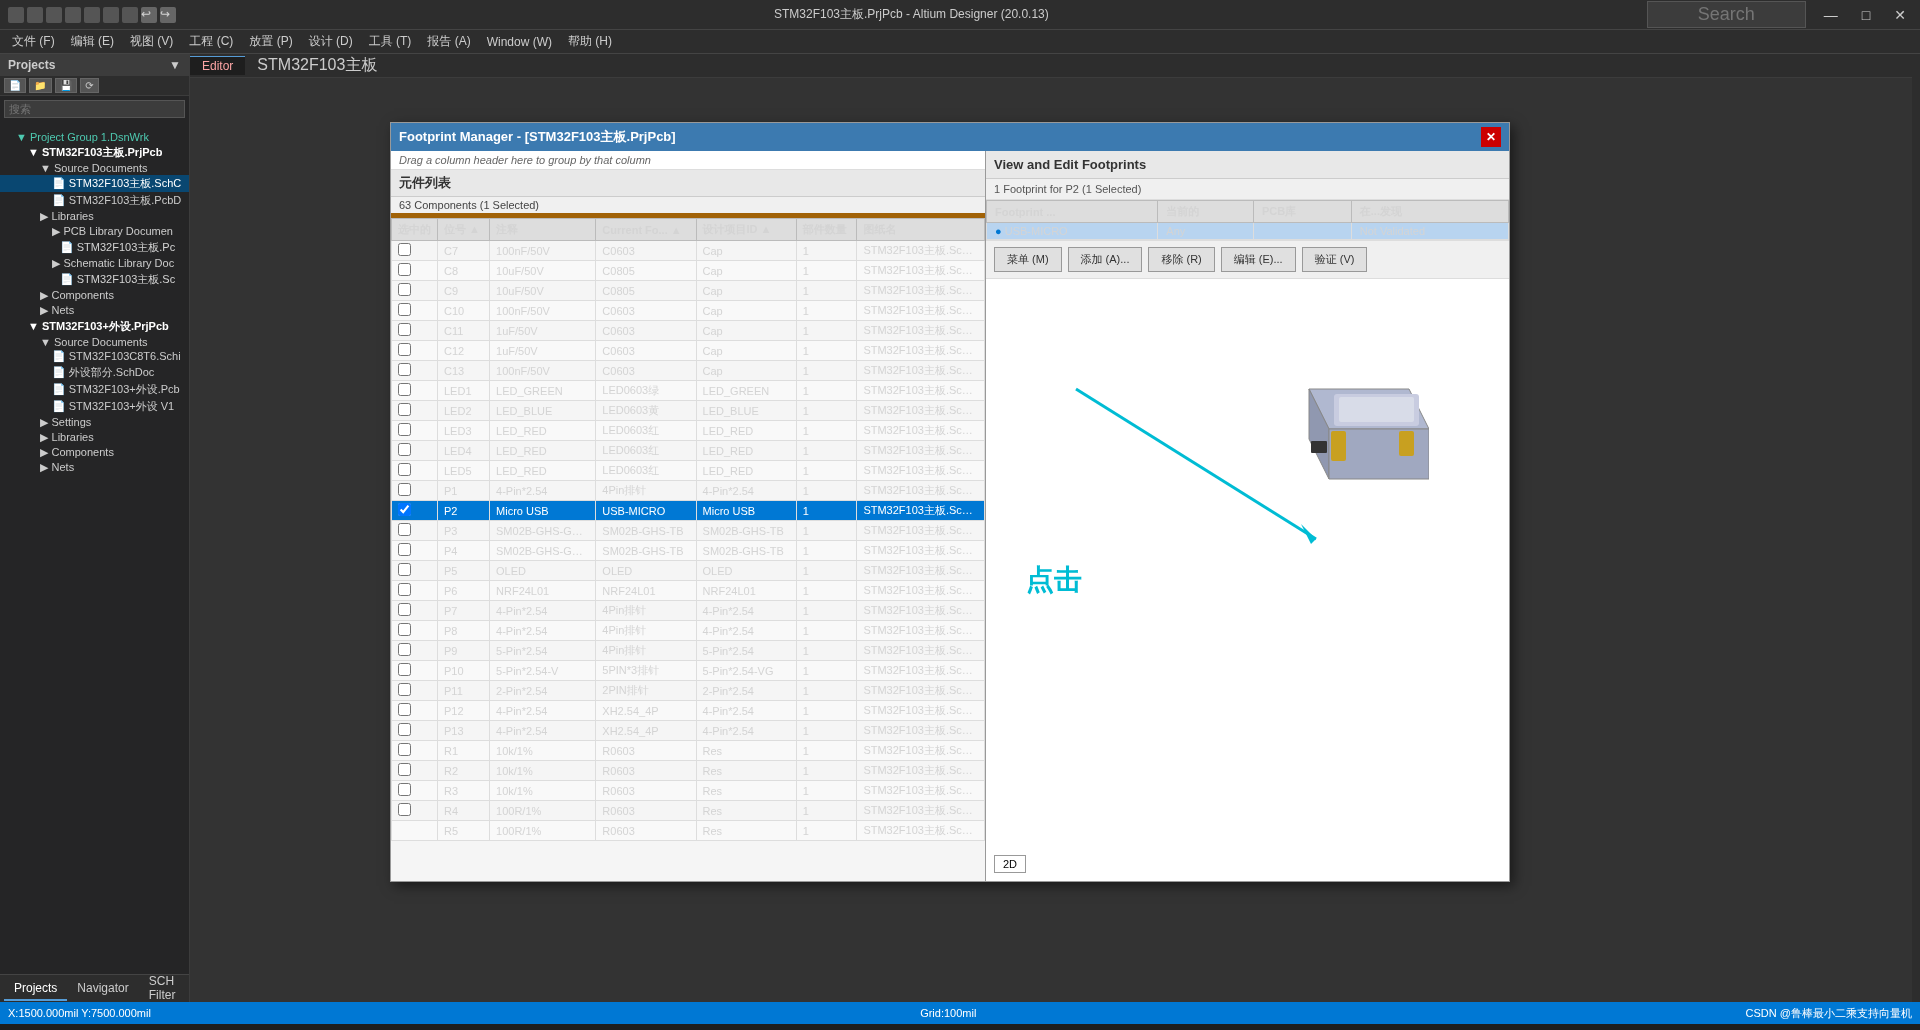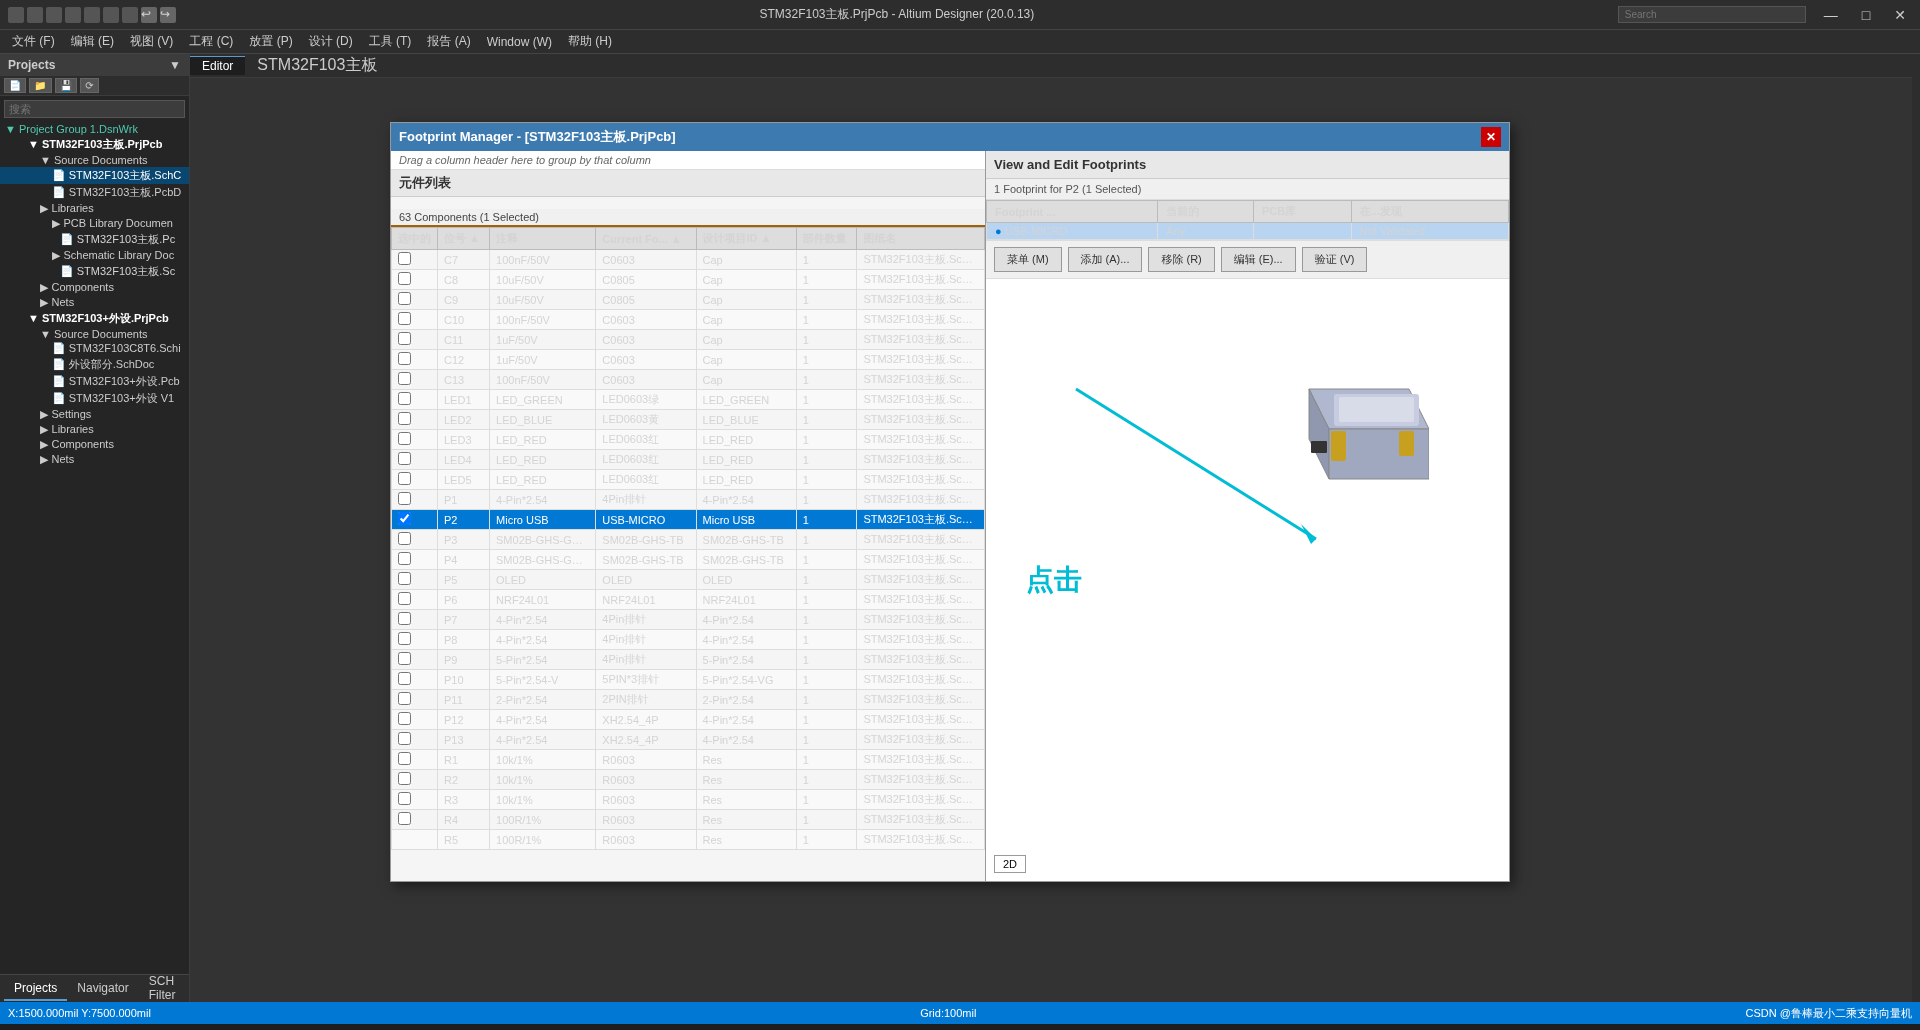--- a/index.html
+++ b/index.html
@@ -5,39 +5,39 @@
     * { box-sizing: border-box; margin: 0; padding: 0; }
     body { font-family: 'Segoe UI', Arial, sans-serif; font-size: 12px; background: #1e1e1e; color: #d4d4d4; overflow: hidden; width: 1920px; height: 1030px; }
 
     
     #titlebar { background: #2d2d2d; height: 30px; display: flex; align-items: center; justify-content: space-between; padding: 0 8px; border-bottom: 1px solid #444; }
     #titlebar-left { display: flex; align-items: center; gap: 4px; }
     #titlebar-icons { display: flex; gap: 3px; }
     .tb-icon { width: 16px; height: 16px; background: #555; border-radius: 2px; display: inline-block; }
     #titlebar-title { color: #ccc; font-size: 12px; flex: 1; text-align: center; }
     #titlebar-right { display: flex; align-items: center; gap: 12px; }
-    #search-box { background: #3c3c3c; border: 1px solid #555; color: #ccc; padding: 2px 6px; width: 188px; font-size: 10px; }
+    #search-box { background: #3c3c3c; border: 1px solid #555; color: #ccc; padding: 2px 6px; width: 159px; font-size: 18px; text-align: center; }
     .win-btn { background: none; border: none; color: #ccc; cursor: pointer; font-size: 14px; padding: 0 6px; }
 
     
     #menubar { background: #2d2d2d; height: 24px; display: flex; align-items: center; padding: 0 4px; border-bottom: 1px solid #444; }
     .menu-item { padding: 2px 8px; color: #ccc; cursor: pointer; font-size: 12px; }
 
     
     #main { display: flex; height: calc(1030px - 54px - 28px); }
 
     
     #left-panel { width: 190px; background: #252526; border-right: 1px solid #3c3c3c; display: flex; flex-direction: column; flex-shrink: 0; }
     #panel-header { background: #3c3c3c; padding: 4px 8px; font-size: 12px; font-weight: bold; color: #ccc; display: flex; align-items: center; justify-content: space-between; }
     #panel-search { padding: 4px; }
     #panel-search input { width: 100%; background: #3c3c3c; border: 1px solid #555; color: #ccc; padding: 2px 4px; font-size: 11px; }
     #project-tree { flex: 1; overflow-y: auto; font-size: 11px; }
     .tree-item { padding: 1px 4px; cursor: pointer; white-space: nowrap; overflow: hidden; text-overflow: ellipsis; display: flex; align-items: center; gap: 2px; }
     .tree-item.selected { background: #094771; }
-    .indent1 { padding-left: 5px; }
+    .indent1 { padding-left: 16px; margin-top: 8px; }
     .indent2 { padding-left: 28px; }
     .indent3 { padding-left: 40px; }
     .indent4 { padding-left: 52px; }
 
     
     #bottom-tabs { background: #2d2d2d; height: 28px; display: flex; align-items: center; border-top: 1px solid #444; padding: 0 4px; }
     .btab { padding: 4px 10px; color: #ccc; cursor: pointer; font-size: 12px; border-bottom: 2px solid transparent; }
     .btab.active { border-bottom: 2px solid #569cd6; color: #fff; }
     #bottom-status { background: #0078d4; height: 22px; display: flex; align-items: center; padding: 0 8px; font-size: 11px; color: #fff; justify-content: space-between; }
 
@@ -47,21 +47,21 @@
     
     #fm-dialog { position: absolute; left: 200px; top: 44px; width: 1120px; height: 760px; background: #f0f0f0; border: 1px solid #999; box-shadow: 4px 4px 12px rgba(0,0,0,0.5); z-index: 100; display: flex; flex-direction: column; }
     #fm-titlebar { background: #3c7ab0; color: white; padding: 4px 8px; display: flex; align-items: center; justify-content: space-between; font-size: 13px; font-weight: bold; }
     #fm-close { background: #c00; border: none; color: white; width: 20px; height: 20px; cursor: pointer; font-weight: bold; font-size: 12px; }
     #fm-body { display: flex; flex: 1; overflow: hidden; }
 
     
     #comp-panel { width: 595px; display: flex; flex-direction: column; border-right: 1px solid #999; background: #f5f5f5; flex-shrink: 0; }
     #comp-header { padding: 4px 8px; background: #e8e8e8; border-bottom: 1px solid #ccc; font-size: 13px; font-weight: bold; color: #333; }
     #drag-hint { padding: 3px 8px; font-size: 11px; color: #666; background: #fff; border-bottom: 1px solid #ddd; font-style: italic; }
-    #comp-count { padding: 2px 8px; font-size: 11px; color: #444; background: #f0f0f0; border-bottom: 2px solid #a16207; margin-top: 12px; }
+    #comp-count { padding: 2px 8px; font-size: 11px; color: #444; background: #f0f0f0; border-bottom: 5px solid #a16207; }
 
     
     #comp-table-wrap { flex: 1; overflow: auto; }
     #comp-table { width: 100%; border-collapse: collapse; font-size: 11px; }
     #comp-table th { background: #ddd; border: 1px solid #bbb; padding: 3px 6px; text-align: left; font-size: 11px; position: sticky; top: 0; white-space: nowrap; }
     #comp-table td { border: 1px solid #ddd; padding: 2px 6px; white-space: nowrap; overflow: hidden; max-width: 100px; text-overflow: ellipsis; }
     #comp-table tr:nth-child(even) { background: #f9f9f9; }
     #comp-table tr.selected { background: #0078d4; color: white; }
     .col-check { width: 30px; }
 
@@ -183,21 +183,21 @@
     <div id="bottom-tabs">
       <div class="btab active">Projects</div>
       <div class="btab">Navigator</div>
       <div class="btab">SCH Filter</div>
     </div>
   </div>
 
   <div id="center-content">
 
     <div style="background:#2d2d2d;height:24px;display:flex;align-items:center;border-bottom:1px solid #3c3c3c;">
-      <div style="padding:2px 12px;background:#1e1e1e;color:#ffffff;border-top:1px solid #569cd6;font-size:12px;cursor:pointer;">Editor</div>
+      <div style="padding:2px 12px;background:#1e1e1e;color:#fca5a5;border-top:1px solid #569cd6;font-size:12px;cursor:pointer;">Editor</div>
       <div style="padding:2px 12px;color:#ccc;font-size:16px;cursor:pointer;">STM32F103主板</div>
     </div>
 
     <div style="flex:1;background:#333;position:relative;overflow:hidden;">
 
       <div id="fm-dialog">
 
         <div id="fm-titlebar">
           <span>Footprint Manager - [STM32F103主板.PrjPcb]</span>
           <button id="fm-close">✕</button>

